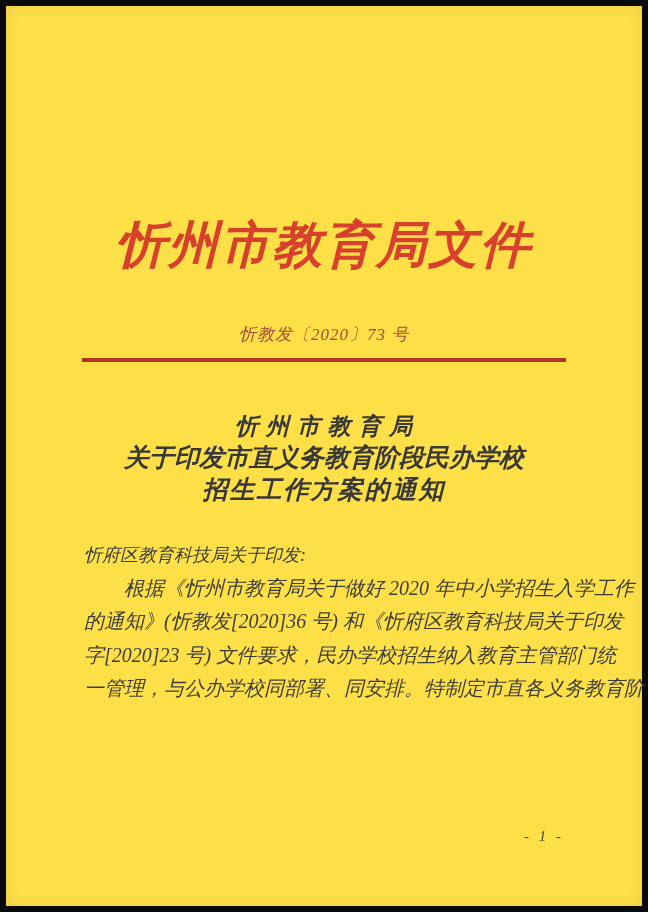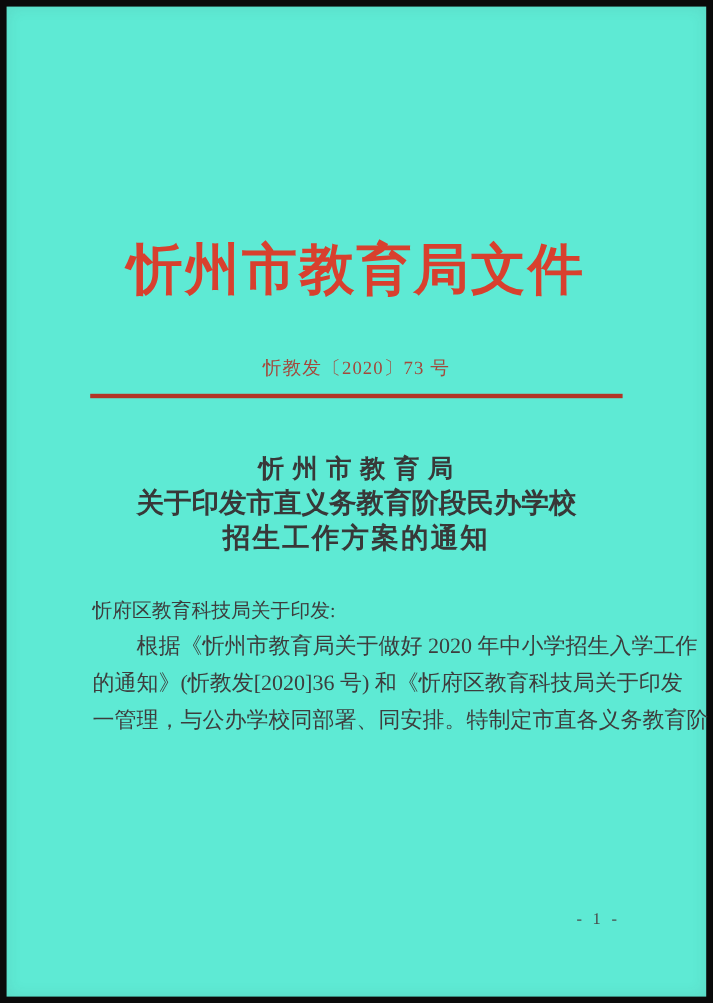--- a/index.html
+++ b/index.html
@@ -11,22 +11,23 @@
     position: relative;
     width: 648px;
     height: 912px;
     background: #0a0a0a;
     overflow: hidden;
     font-family: "Liberation Serif", "DejaVu Serif", serif;
   }
   .page {
     position: absolute;
     top: 6px; left: 6px; right: 6px; bottom: 6px;
-    background: #5eead4;
+    background: #fde047;
     box-shadow: inset 0 0 14px rgba(60,60,60,0.10);
+    font-style: italic;
   }
   
   .banner {
     position: absolute;
     top: 203px; left: 0; right: 0;
     text-align: center;
     font-size: 50px;
     line-height: 72px;
     font-weight: bold;
     letter-spacing: 2px;
@@ -117,20 +118,21 @@
       <div class="t1">忻 州 市 教 育 局</div>
       <div class="t2">关于印发市直义务教育阶段民办学校</div>
       <div class="t3">招生工作方案的通知</div>
     </div>
 
     <div class="body-col salutation">忻府区教育科技局关于印发:</div>
 
     <div class="body-col paragraph">
       <div class="pline first">根据《忻州市教育局关于做好 2020 年中小学招生入学工作</div>
       <div class="pline">的通知》(忻教发[2020]36 号) 和《忻府区教育科技局关于印发</div>
+      <div class="pline">字[2020]23 号) 文件要求，民办学校招生纳入教育主管部门统</div>
       <div class="pline">一管理，与公办学校同部署、同安排。特制定市直各义务教育阶</div>
     </div>
 
 
     <div class="page-number">- 1 -</div>
 
   </div>
 </div>
 
 </body></html>

